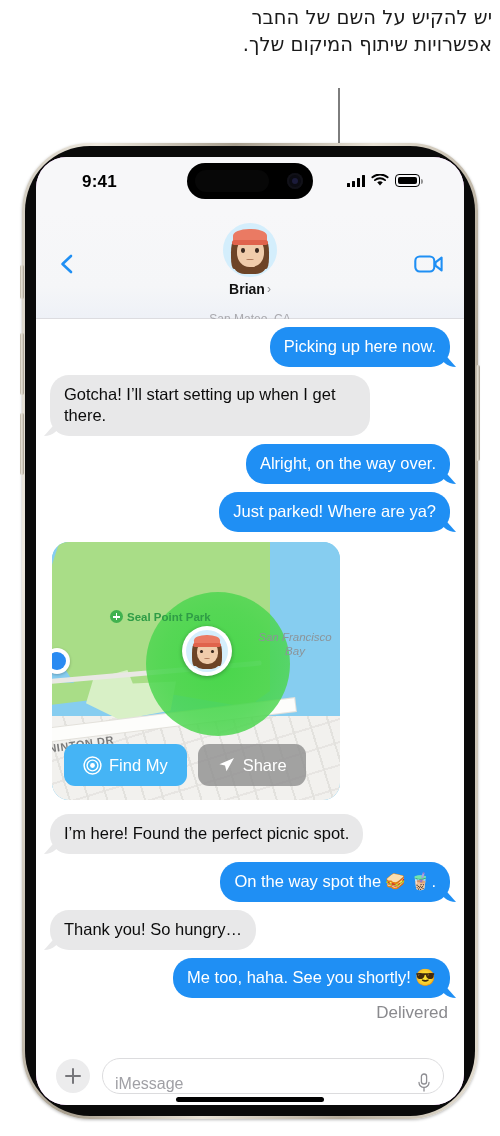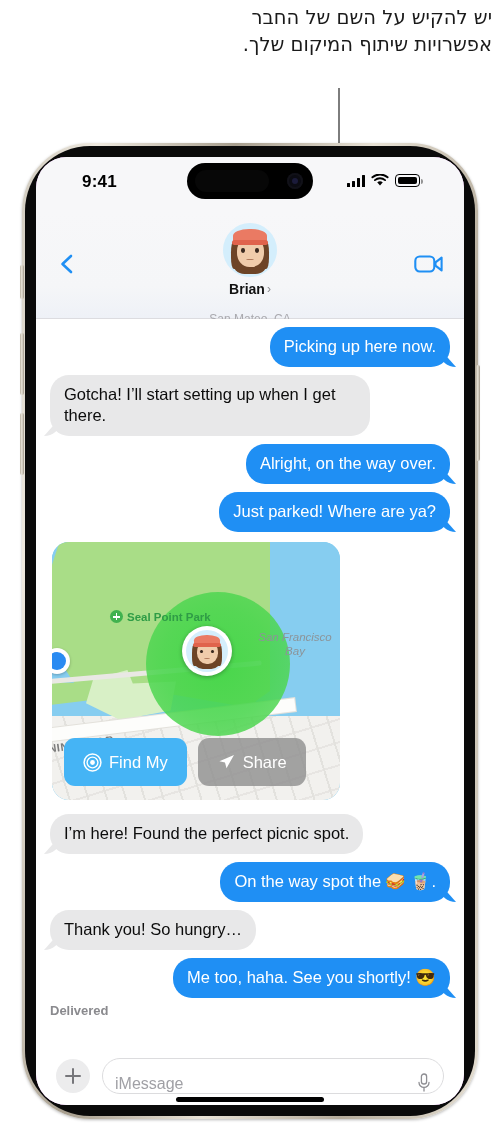--- a/index.html
+++ b/index.html
@@ -237,23 +237,24 @@
   .bubble.in::after {
     content: "";
     position: absolute;
     left: -6px; bottom: 0;
     width: 16px; height: 18px;
     background: #e8e8e9;
     border-bottom-right-radius: 16px 14px;
     clip-path: polygon(100% 0, 100% 100%, 0 100%);
   }
   .delivered {
-    font-size: 13px;
+    text-align: right;
+    font-size: 17px;
     color: #8a8a8e;
-    font-weight: bold;
+    font-weight: normal;
     margin: -3px 2px 6px 0;
   }
 
   
   .map-card {
     position: relative;
     width: 288px; height: 258px;
     border-radius: 17px;
     overflow: hidden;
     margin: 2px 0 6px 2px;
@@ -400,21 +401,21 @@
     overflow: hidden;
     position: relative;
   }
   .map-actions {
     position: absolute;
     left: 12px; bottom: 14px;
     display: flex; gap: 11px;
   }
   .map-btn {
     display: flex; align-items: center; gap: 7px;
-    height: 48px;
+    height: 42px;
     padding: 0 19px;
     border-radius: 11px;
     font-size: 16.5px;
     color: #fff;
     cursor: pointer;
   }
   .map-btn.findmy { background: #45b4f5; }
   .map-btn.share  { background: rgba(140,140,140,.78); }
 
   

